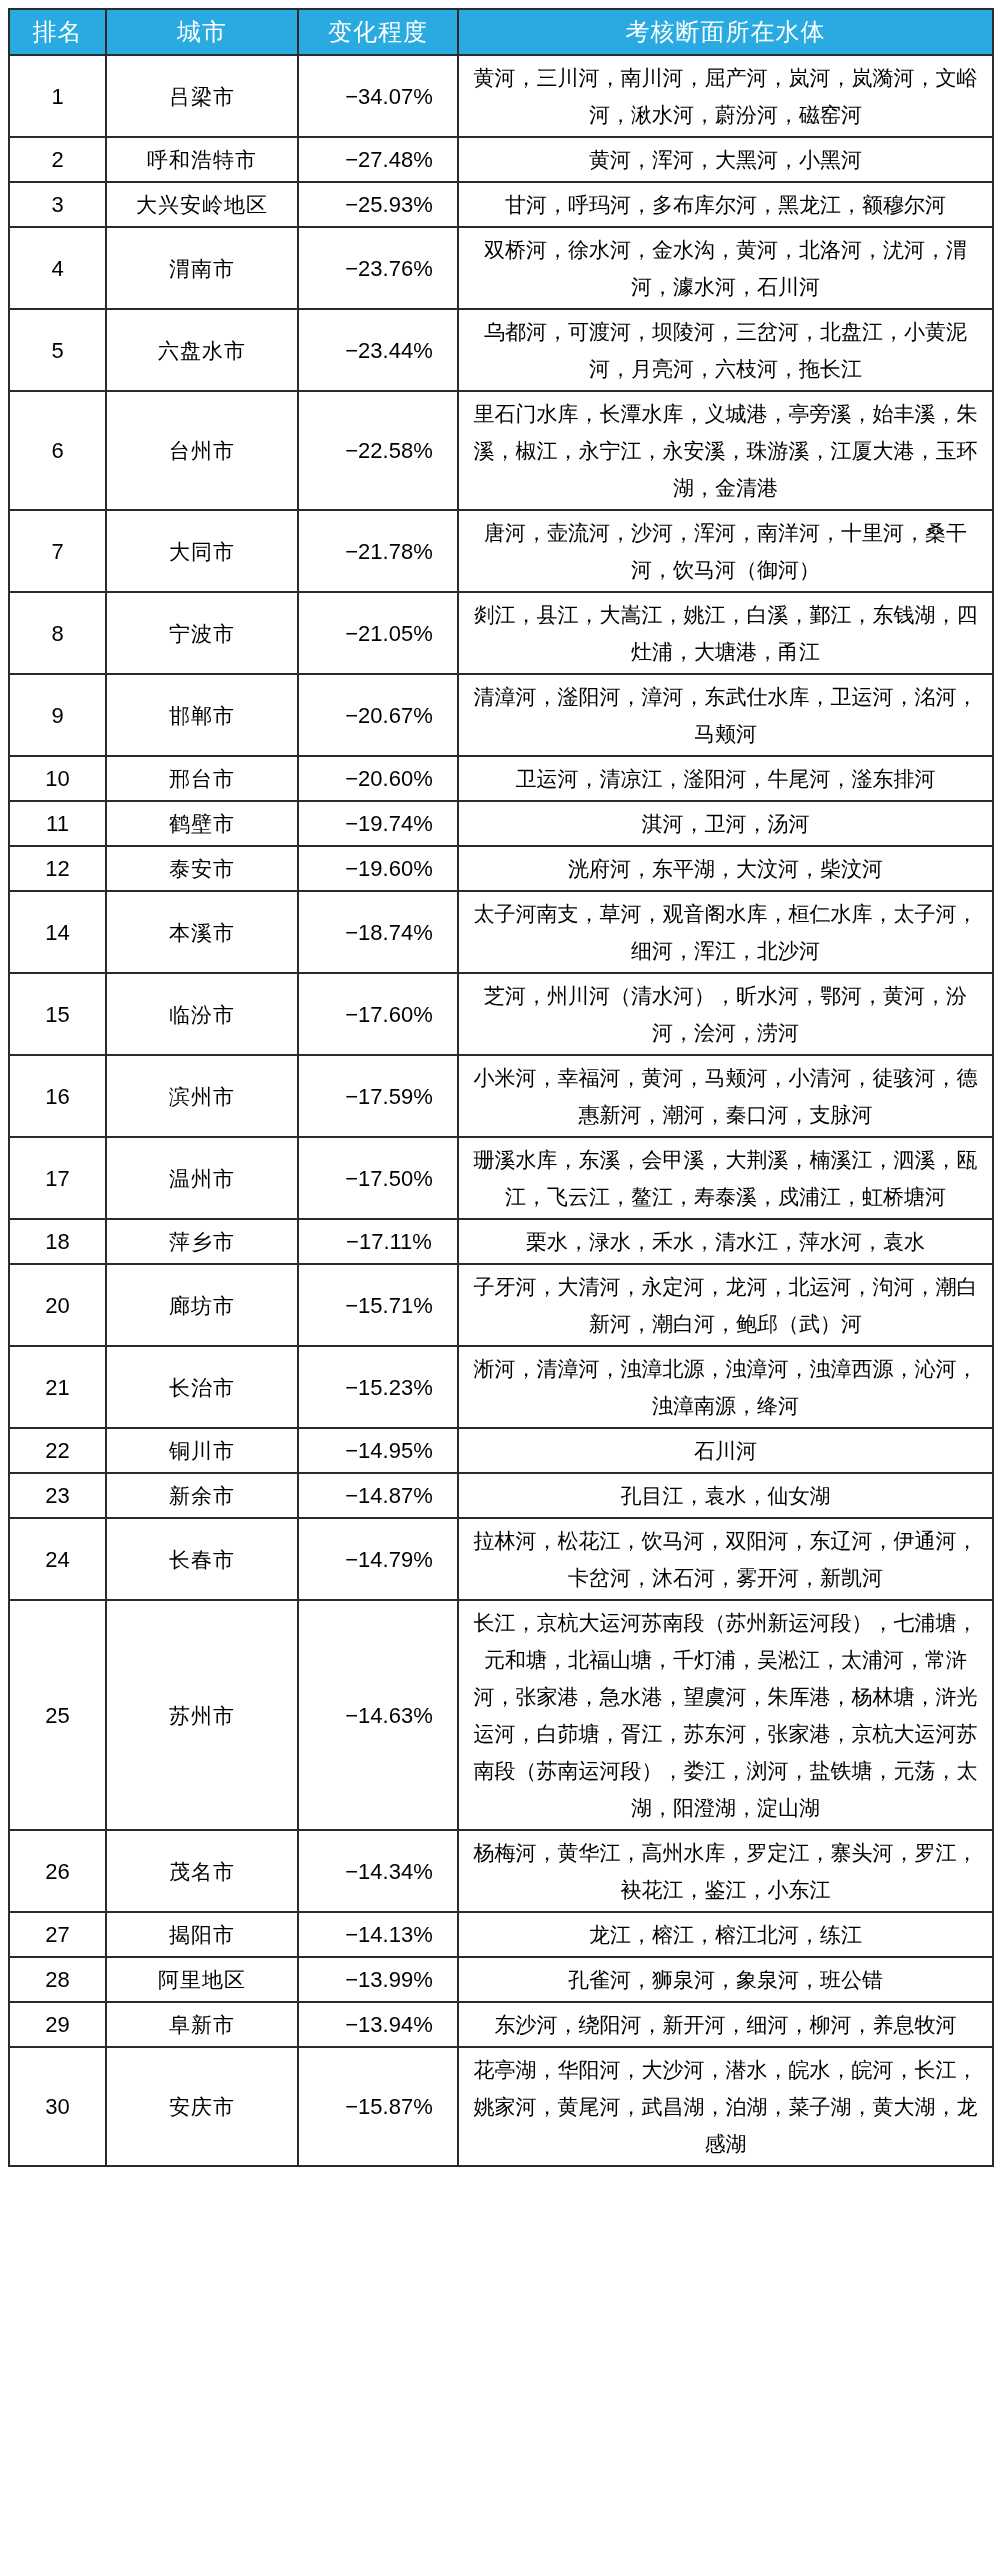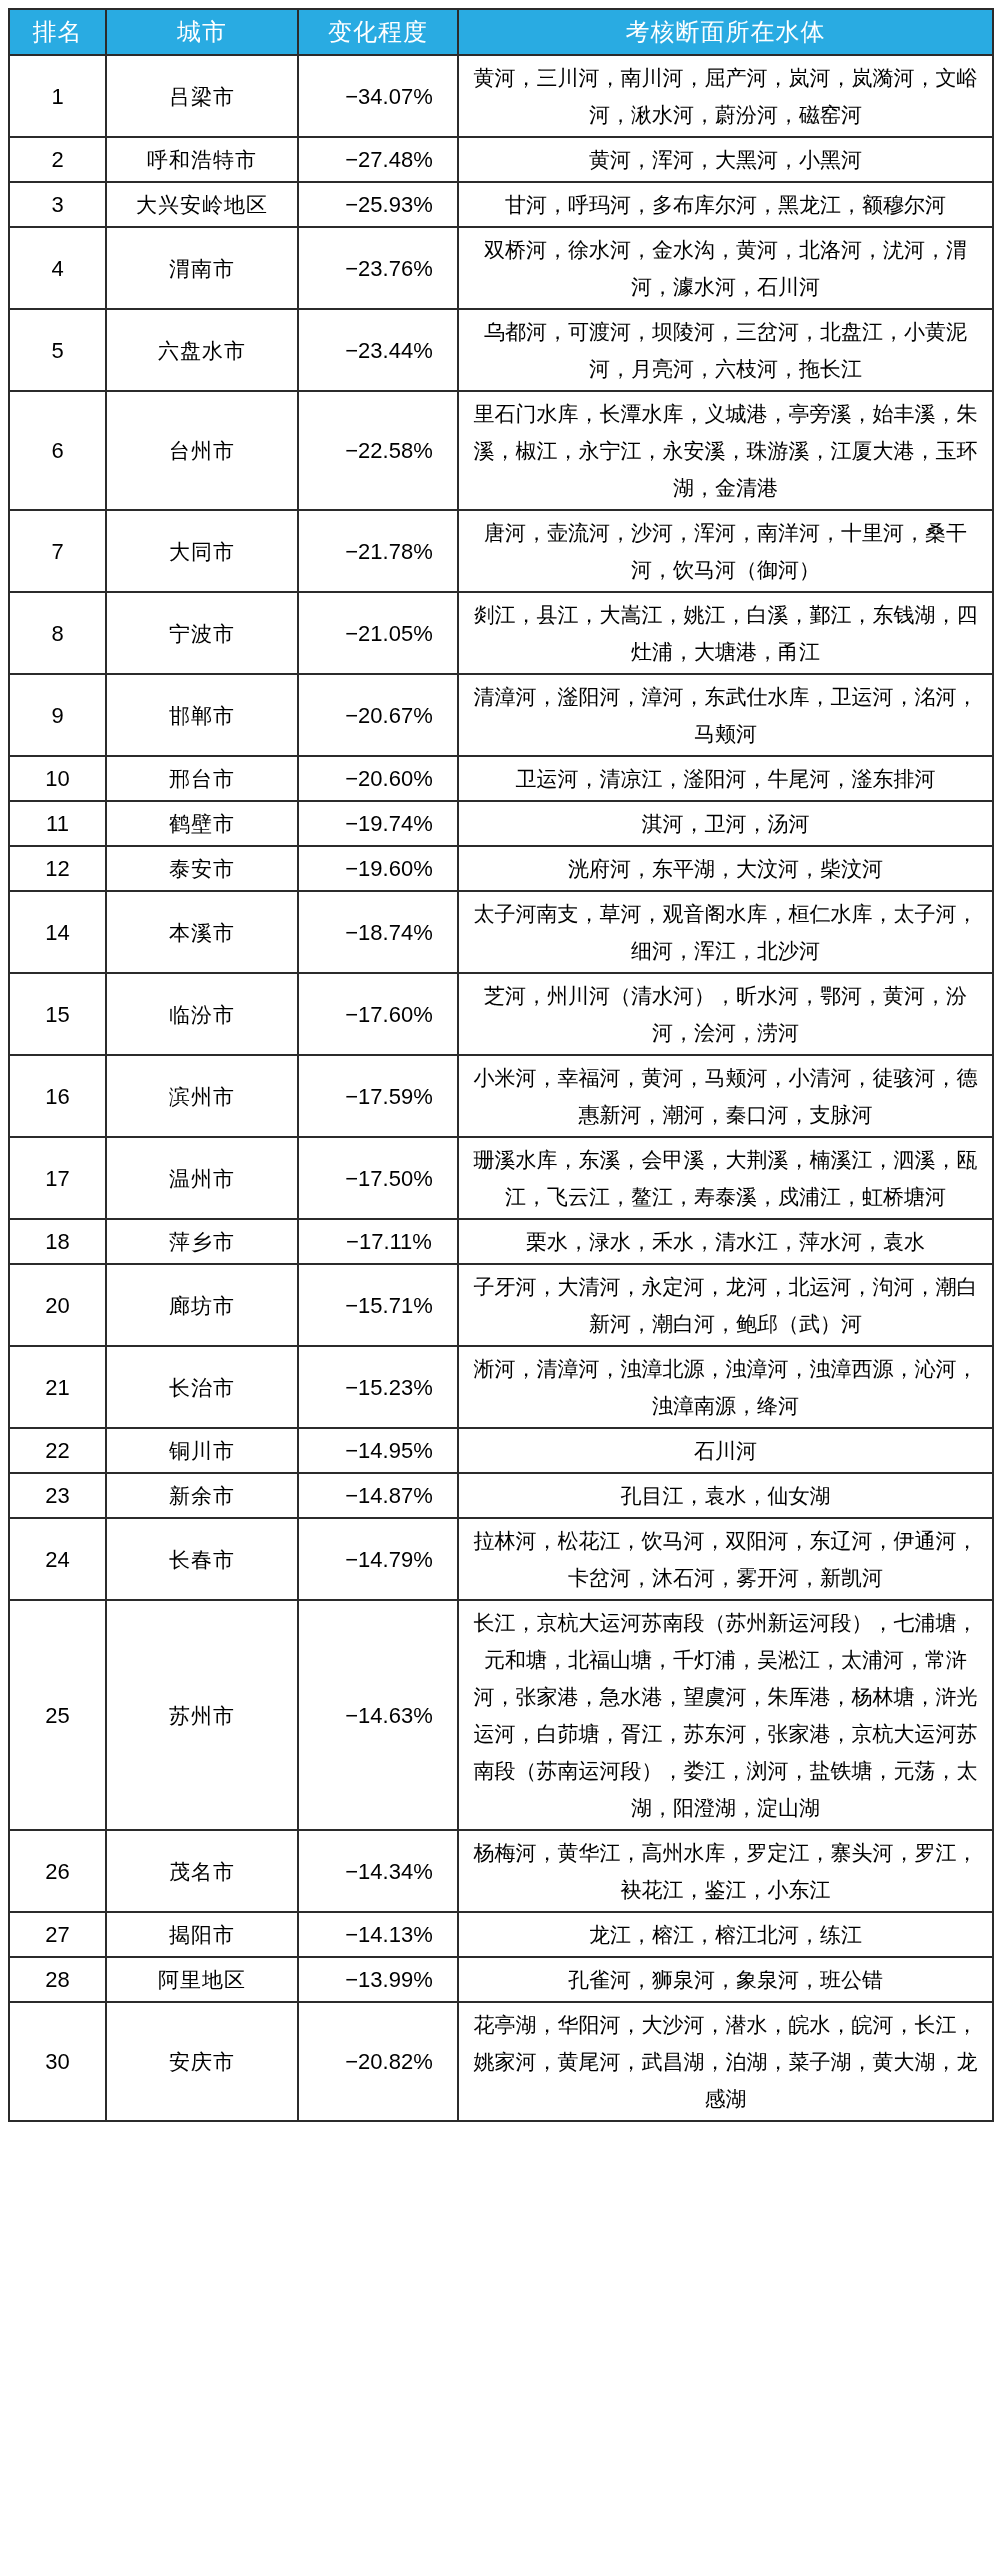--- a/index.html
+++ b/index.html
@@ -245,22 +245,28 @@
     <td class="cell-waters">龙江，榕江，榕江北河，练江</td>
   </tr>
 
   <tr>
     <td class="cell-rank">28</td>
     <td class="cell-city">阿里地区</td>
     <td class="cell-change">−13.99%</td>
     <td class="cell-waters">孔雀河，狮泉河，象泉河，班公错</td>
   </tr>
 
+  <tr>
+    <td class="cell-rank">29</td>
+    <td class="cell-city">阜新市</td>
+    <td class="cell-change">−13.94%</td>
+    <td class="cell-waters">东沙河，绕阳河，新开河，细河，柳河，养息牧河</td>
+  </tr>
 
   <tr>
     <td class="cell-rank">30</td>
     <td class="cell-city">安庆市</td>
-    <td class="cell-change">−20.82%</td>
+    <td class="cell-change">−15.87%</td>
     <td class="cell-waters">花亭湖，华阳河，大沙河，潜水，皖水，皖河，长江，姚家河，黄尾河，武昌湖，泊湖，菜子湖，黄大湖，龙感湖</td>
   </tr>
 </tbody>
   </table>
 </div>
 
 </body></html>

